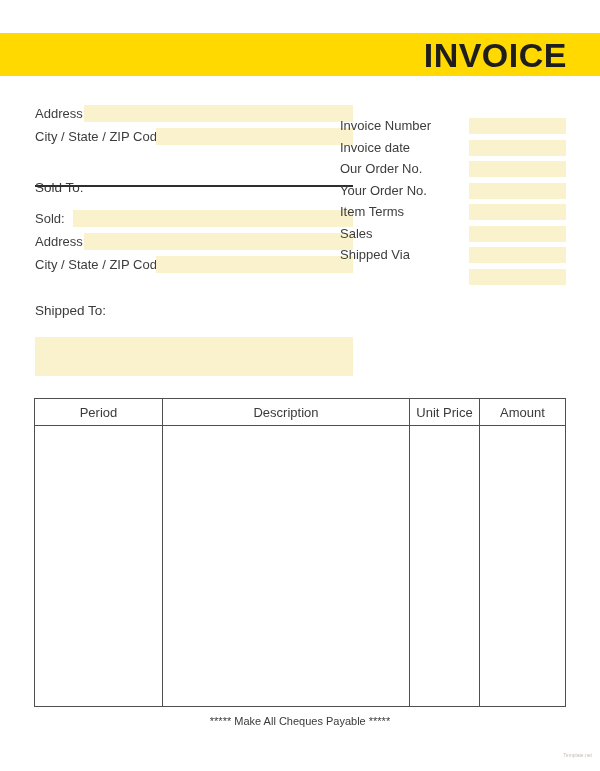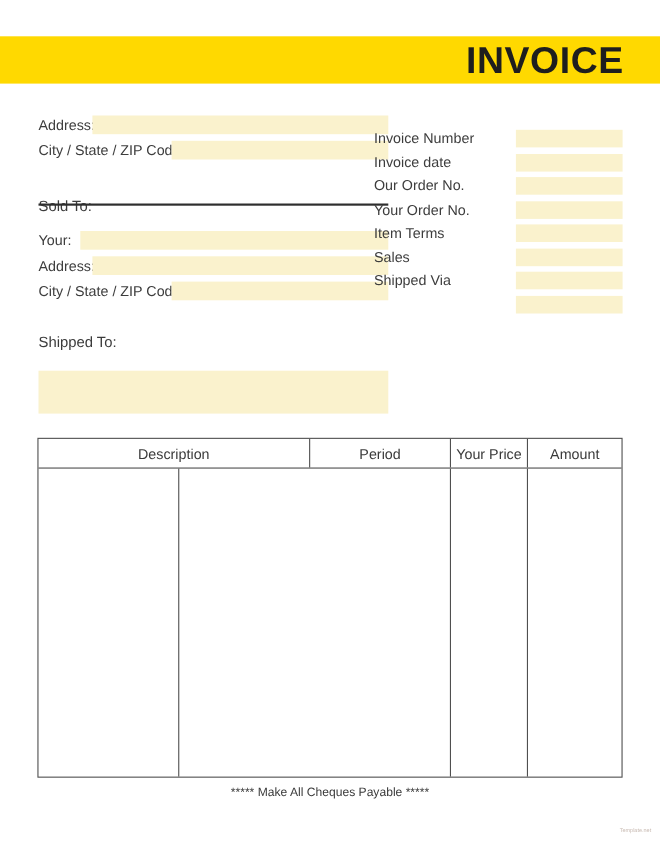--- a/index.html
+++ b/index.html
@@ -46,21 +46,21 @@
 
   <div class="lbl" style="left:35px; top:105px;">Address:</div>
   <div class="field" style="left:84px; top:105px; width:269px;"></div>
 
   <div class="lbl" style="left:35px; top:128px;">City / State / ZIP Code:</div>
   <div class="field" style="left:156px; top:128px; width:197px;"></div>
 
   <div class="section-heading" style="left:35px; top:168px;margin-top:12px;">Sold To:</div>
   <div class="rule" style="left:35px; top:185px; width:318px;"></div>
 
-  <div class="lbl" style="left:35px; top:210px;">Your:</div>
+  <div class="lbl" style="left:35px; top:210px;">Sold:</div>
   <div class="field" style="left:73px; top:210px; width:280px;"></div>
 
   <div class="lbl" style="left:35px; top:233px;">Address:</div>
   <div class="field" style="left:84px; top:233px; width:269px;"></div>
 
   <div class="lbl" style="left:35px; top:256px;">City / State / ZIP Code:</div>
   <div class="field" style="left:156px; top:256px; width:197px;"></div>
 
   <div class="section-heading" style="left:35px; top:303px;">Shipped To:</div>
   <div class="ship-box"></div>
@@ -83,23 +83,23 @@
   <div class="lbl-r" style="left:340px; top:226px; width:125px;">Sales</div>
   <div class="field-sm" style="left:469px; top:226px; width:97px;"></div>
 
   <div class="lbl-r" style="left:340px; top:247px; width:125px;">Shipped Via</div>
   <div class="field-sm" style="left:469px; top:247px; width:97px;"></div>
 
   <div class="field-sm" style="left:469px; top:269px; width:97px;"></div>
 
   <div class="items">
     <div class="thead">
+      <div class="cell col-period">Period</div>
       <div class="cell col-desc">Description</div>
-      <div class="cell col-period">Period</div>
-      <div class="cell col-unit">Your Price</div>
+      <div class="cell col-unit">Unit Price</div>
       <div class="cell col-amount">Amount</div>
     </div>
     <div class="tbody-row">
       <div class="cell col-period"></div>
       <div class="cell col-desc"></div>
       <div class="cell col-unit"></div>
       <div class="cell col-amount"></div>
     </div>
   </div>
 

